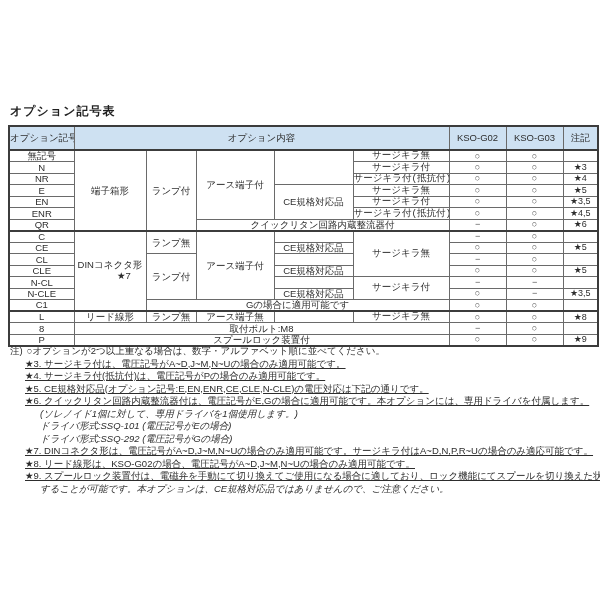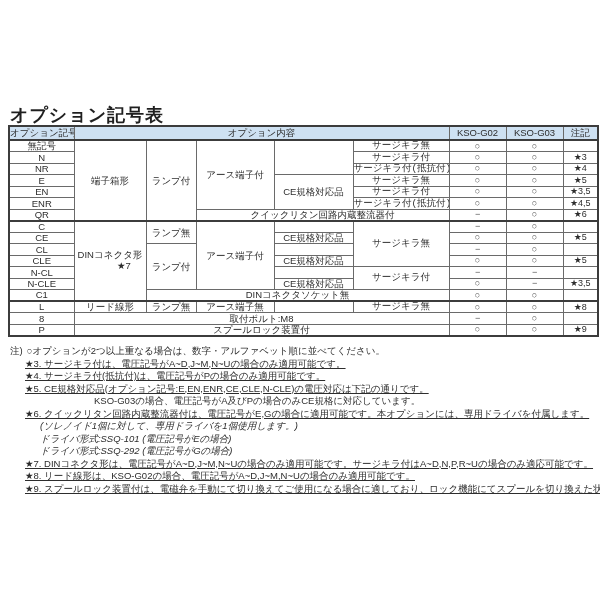--- a/index.html
+++ b/index.html
@@ -6,36 +6,36 @@
   html,body { width:600px; height:600px; background:#ffffff; }
   body {
     font-family:"Liberation Sans","DejaVu Sans",sans-serif;
     color:#2d2d2d;
     position:relative;
   }
   .page { position:absolute; inset:0; background:#fff; }
 
   .doc-title {
     position:absolute; left:10px; top:103px;
-    font-size:18px; font-weight:bold; color:#1f1f1f;
+    font-size:12px; font-weight:bold; color:#1f1f1f;
     letter-spacing:1px;
   }
 
   table.opt {
     position:absolute; left:8px; top:125px;
     width:589px; border-collapse:collapse; table-layout:fixed;
     border:2px solid #3c3c3c;
     font-size:9.5px; line-height:1;
   }
   table.opt th, table.opt td {
     border:1px solid #6a6a6a;
     text-align:center; vertical-align:middle;
     padding:0; overflow:hidden; white-space:nowrap;
   }
-  table.opt thead tr { height:14px; }
+  table.opt thead tr { height:24px; }
   table.opt tbody tr { height:11.5px;margin-top:8px; }
   table.opt thead th {
     background:#cee1f2; font-weight:normal;
     border-bottom:2px solid #3c3c3c; font-size:9.5px;
   }
   td.surge { text-align:left; padding-left:5px;font-family:Liberation Mono, monospace; }
   td.mark { color:#4f4f4f; font-size:9px; }
   td.note-col { font-size:9px; }
   tr.section-start td { border-top:2px solid #3c3c3c; }
   .two-line span { display:block; line-height:10.5px; }
@@ -181,21 +181,21 @@
       </tr>
       <tr>
         <td>N-CLE</td>
         <td>CE規格対応品</td>
         <td class="mark">○</td>
         <td class="mark">−</td>
         <td class="note-col">★3,5</td>
       </tr>
       <tr>
         <td>C1</td>
-        <td colspan="4">DINコネクタソケット無</td>
+        <td colspan="4">Gの場合に適用可能です</td>
         <td class="mark">○</td>
         <td class="mark">○</td>
         <td class="note-col"></td>
       </tr>
       <tr class="section-start">
         <td>L</td>
         <td>リード線形</td>
         <td>ランプ無</td>
         <td>アース端子無</td>
         <td></td>
@@ -219,23 +219,23 @@
         <td class="note-col">★9</td>
       </tr>
     </tbody>
   </table>
 
   <div class="notes">
     <div class="note-line first"><span class="note-prefix">注)</span><span>○オプションが2つ以上重なる場合は、数字・アルファベット順に並べてください。</span></div>
     <div class="note-line item">★3. サージキラ付は、電圧記号がA~D,J~M,N~Uの場合のみ適用可能です。</div>
     <div class="note-line item">★4. サージキラ付(抵抗付)は、電圧記号がPの場合のみ適用可能です。</div>
     <div class="note-line item">★5. CE規格対応品(オプション記号:E,EN,ENR,CE,CLE,N-CLE)の電圧対応は下記の通りです。</div>
-    <div class="note-line deep">KSO-G03の場合、電圧記号がA及びPの場合のみCE規格に対応しています。</div>
     <div class="note-line item">★6. クイックリタン回路内蔵整流器付は、電圧記号がE,Gの場合に適用可能です。本オプションには、専用ドライバを付属します。</div>
     <div class="note-line mid">(ソレノイド1個に対して、専用ドライバを1個使用します。)</div>
     <div class="note-line mid">ドライバ形式:SSQ-101 (電圧記号がEの場合)</div>
     <div class="note-line mid">ドライバ形式:SSQ-292 (電圧記号がGの場合)</div>
     <div class="note-line item">★7. DINコネクタ形は、電圧記号がA~D,J~M,N~Uの場合のみ適用可能です。サージキラ付はA~D,N,P,R~Uの場合のみ適応可能です。</div>
     <div class="note-line item">★8. リード線形は、KSO-G02の場合、電圧記号がA~D,J~M,N~Uの場合のみ適用可能です。</div>
     <div class="note-line item">★9. スプールロック装置付は、電磁弁を手動にて切り換えてご使用になる場合に適しており、ロック機能にてスプールを切り換えた状態で固定</div>
+    <div class="note-line mid">することが可能です。本オプションは、CE規格対応品ではありませんので、ご注意ください。</div>
   </div>
 
 </div>
 
 </body></html>

